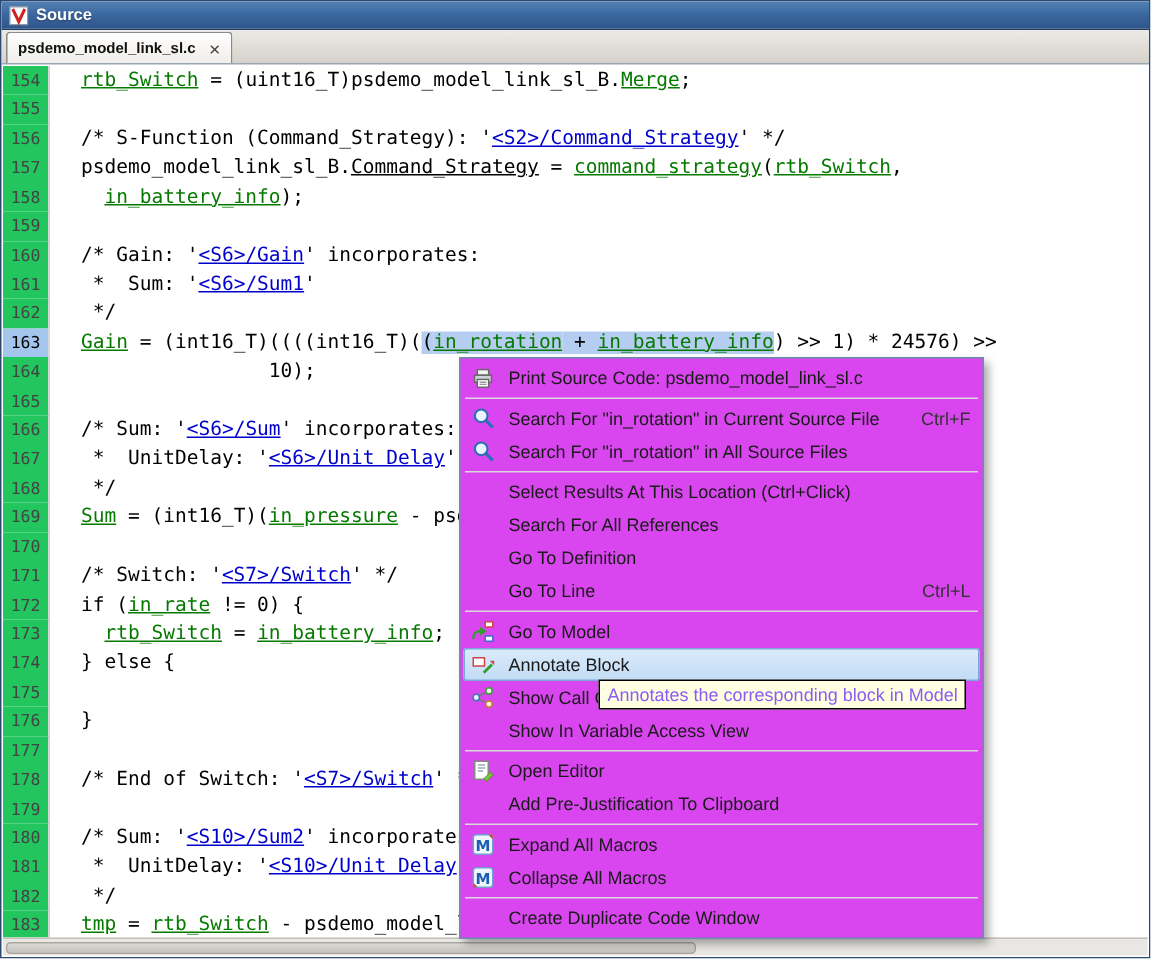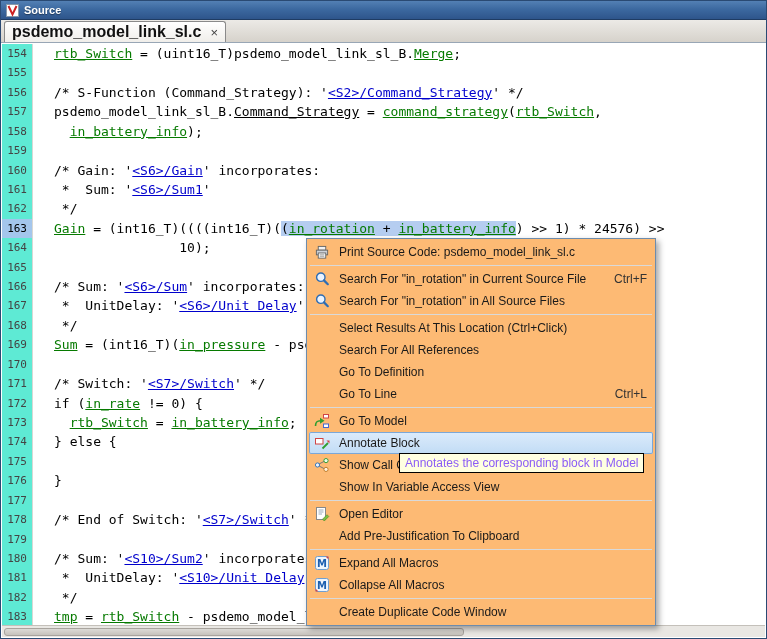--- a/index.html
+++ b/index.html
@@ -24,30 +24,30 @@
   .title-text{ color:#fff; font-size:11px; font-weight:bold; text-shadow:0 1px 1px rgba(0,0,0,.4); }
   .tabbar{
     height:23px; background:linear-gradient(#eceae6,#d6d2cb);
     border-bottom:1px solid #98a6b5; display:flex; align-items:flex-end; padding:2px 0 0 3px;
   }
   .tab{
     height:21px; background:linear-gradient(#ffffff,#f0eeea);
     border:1px solid #8a8a8a; border-bottom:none; border-radius:3px 3px 0 0;
     display:flex; align-items:center; gap:9px; padding:0 7px;
   }
-  .tab-label{ font-size:16px; font-weight:bold; color:#111; }
+  .tab-label{ font-size:10px; font-weight:bold; color:#111; }
   .tab-close{ font-size:13px; line-height:1; color:#444; cursor:pointer; }
   .code-area{
     position:absolute; top:43px; left:1px; right:1px; bottom:13px;
     background:#fff; overflow:hidden;
   }
   .code-line{ display:flex; height:19.43px; }
   .gutter-num{
     flex:0 0 31px; text-align:right; padding-right:5px;
-    background:#5eead4; border-right:1px solid #d8d8d4; color:#444;
+    background:#22c55e; border-right:1px solid #d8d8d4; color:#444;
     font-family:"DejaVu Sans Mono","Liberation Mono",monospace; font-size:11px; line-height:19.43px;
   }
   .gutter-num.current{ background:var(--current-line); color:#000; }
   .code-text{
     padding-left:6px; white-space:pre; color:#000;
     font-family:"DejaVu Sans Mono","Liberation Mono",monospace; font-size:13px; line-height:19.43px;margin-left:15px;
   }
   .seg-p{ color:#000; }
   .seg-v{ color:var(--link-variable); text-decoration:underline; }
   .seg-b{ color:var(--link-block); text-decoration:underline; }
@@ -56,21 +56,21 @@
   .hscroll{
     position:absolute; left:1px; right:1px; bottom:1px; height:12px;
     background:#e9e7e3; border-top:1px solid #c4c0ba;
   }
   .hthumb{
     position:absolute; left:2px; top:2px; width:460px; height:8px;
     background:linear-gradient(#dcdad6,#c6c2bc); border:1px solid #a8a49e; border-radius:3px;
   }
   .context-menu{
     position:absolute; left:305px; top:237px; width:350px;
-    background:#fdba74; border:1px solid #6d8cad;
+    background:#d946ef; border:1px solid #6d8cad;
     box-shadow:3px 3px 6px rgba(0,0,0,.35); padding:2px; z-index:10;
   }
   .menu-item{
     display:flex; align-items:center; height:22px; padding:0 6px 0 2px;
     font-size:12px; color:#1a1a1a;
   }
   .menu-item.highlighted{
     background:linear-gradient(#dcebfb,#c1dcf5);
     box-shadow:inset 0 0 0 1px #7ba7d7; border-radius:2px;
   }

